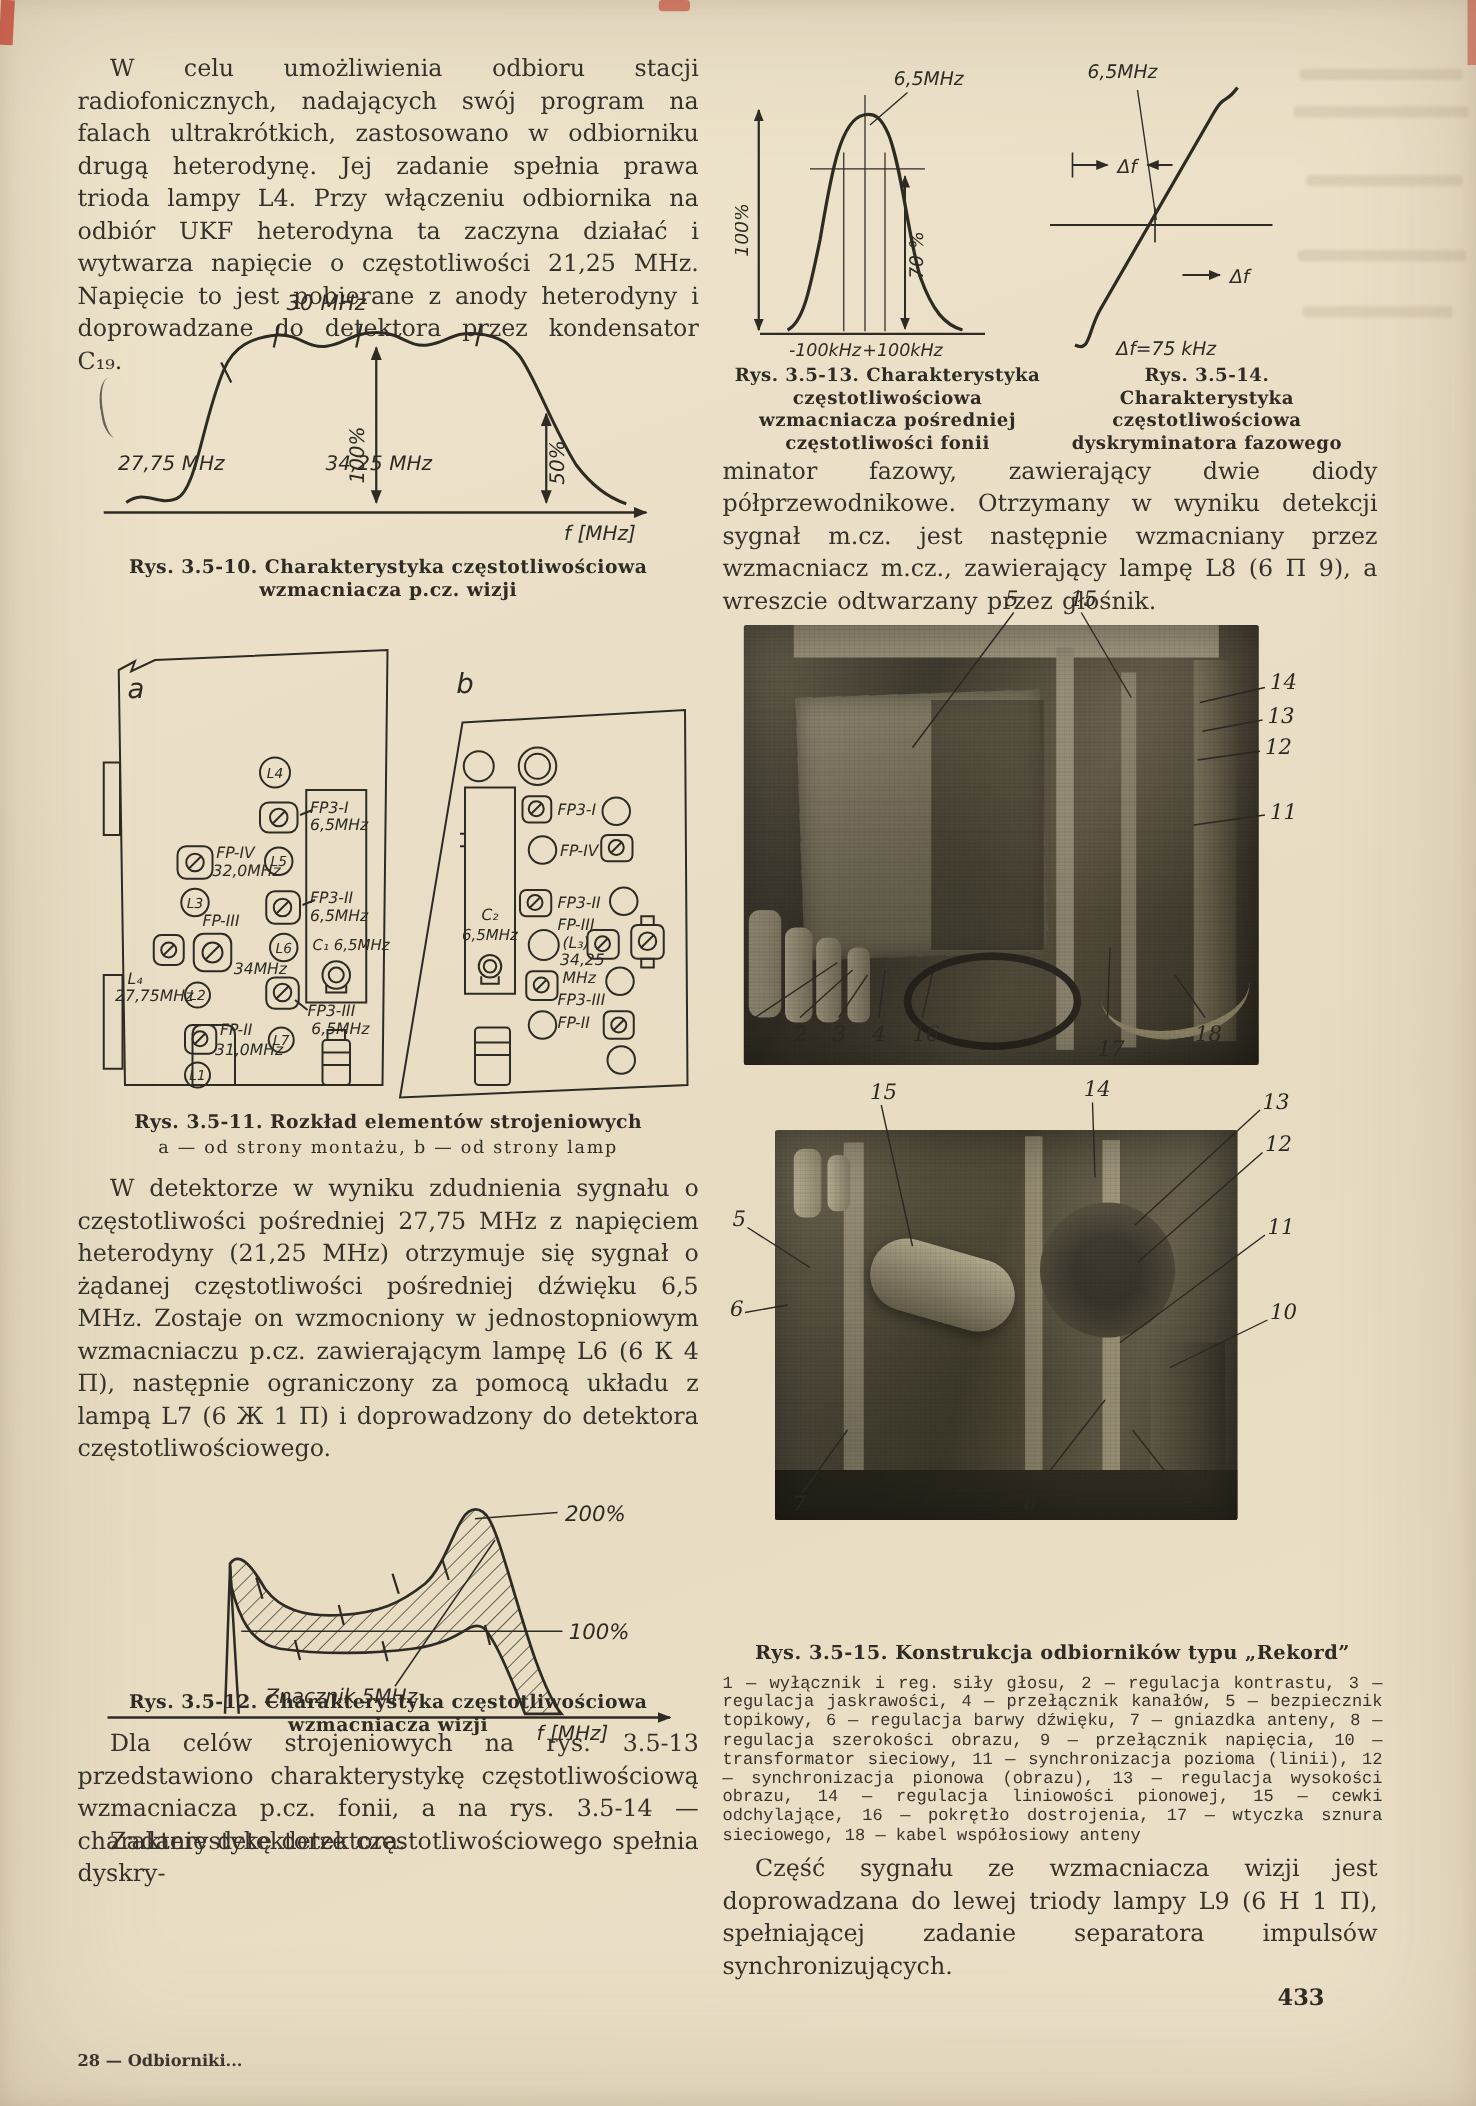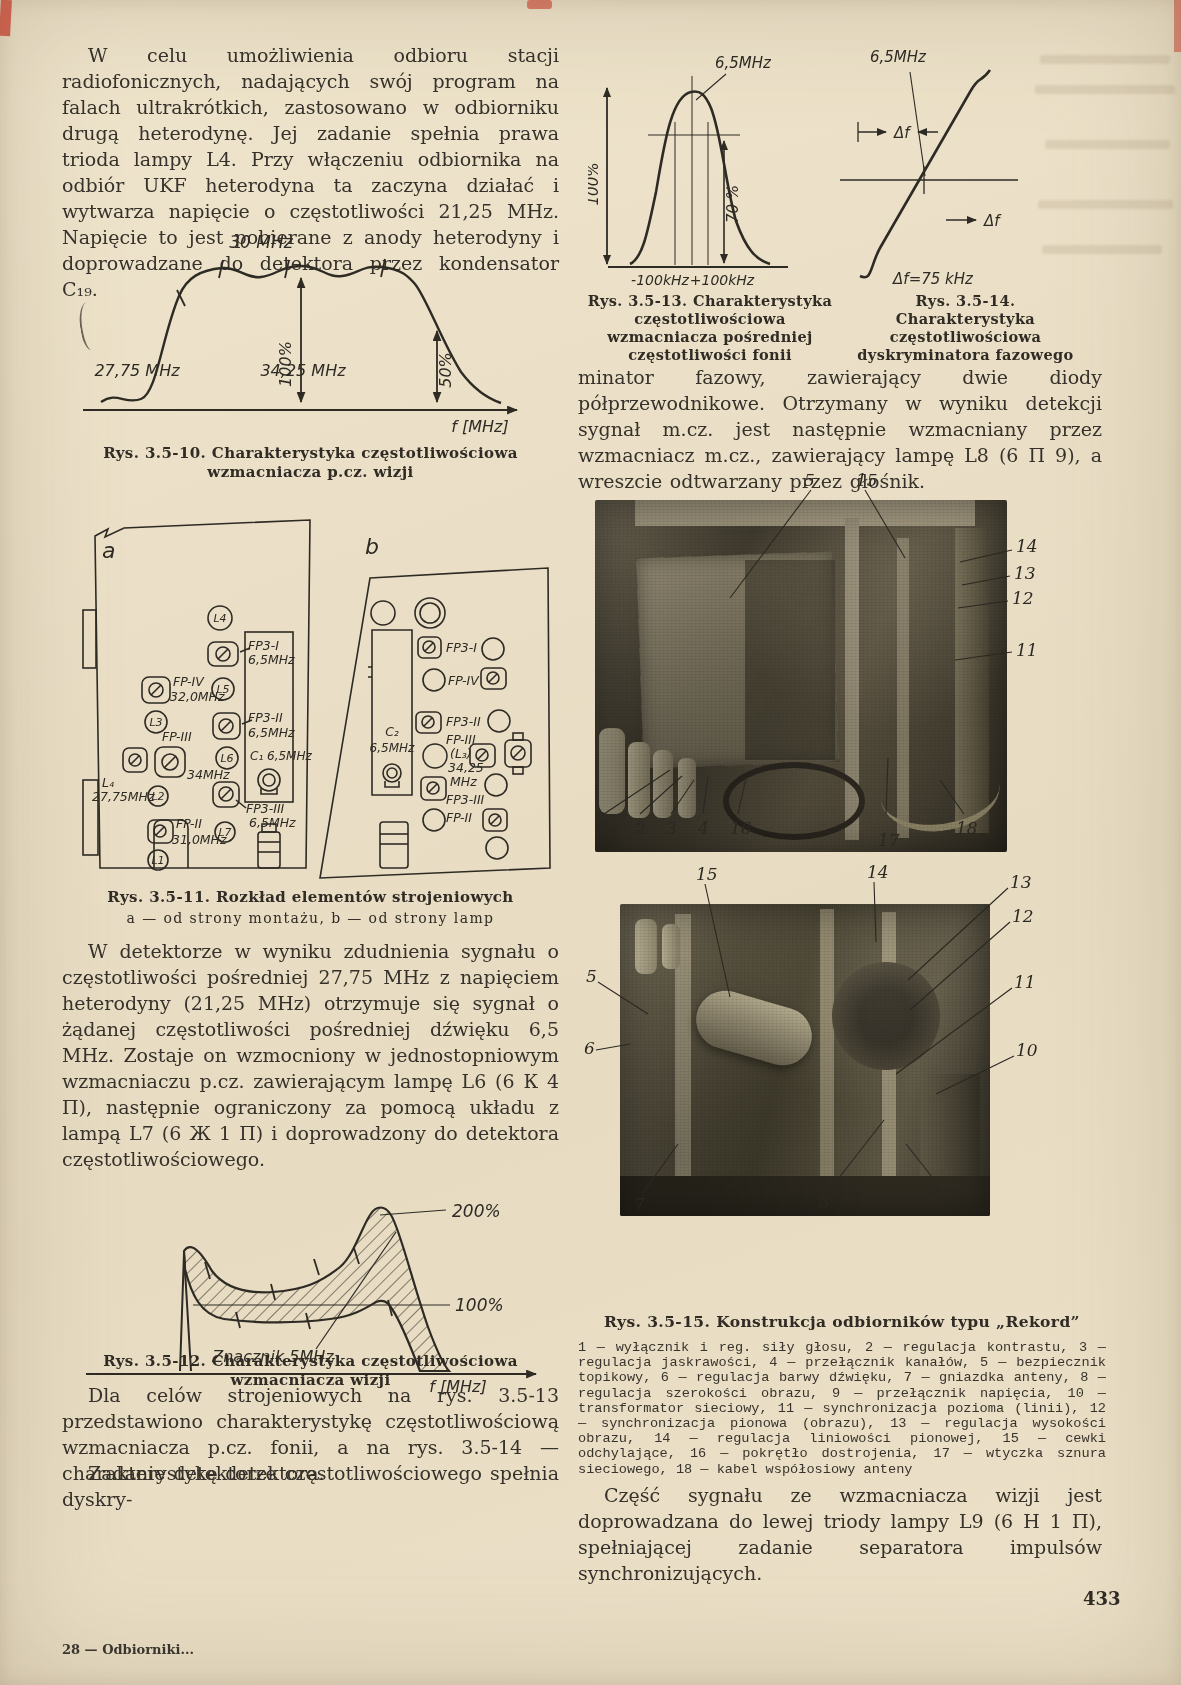--- a/index.html
+++ b/index.html
@@ -388,14 +388,14 @@
     <span class="callout" style="left:56px;top:332px;">7</span>
     <span class="callout" style="left:241px;top:330px;">8</span>
     <span class="callout" style="left:351px;top:320px;">9</span>
   </div>
 
   <div class="abs cap" style="left:578px;top:1312px;width:528px;font-size:15.5px;">Rys. 3.5-15. Konstrukcja odbiorników typu „Rekord”</div>
   <div class="abs legend" style="left:578px;top:1340px;width:528px;">1 — wyłącznik i reg. siły głosu, 2 — regulacja kontrastu, 3 — regulacja jaskrawości, 4 — przełącznik kanałów, 5 — bezpiecznik topikowy, 6 — regulacja barwy dźwięku, 7 — gniazdka anteny, 8 — regulacja szerokości obrazu, 9 — przełącznik napięcia, 10 — transformator sieciowy, 11 — synchronizacja pozioma (linii), 12 — synchronizacja pionowa (obrazu), 13 — regulacja wysokości obrazu, 14 — regulacja liniowości pionowej, 15 — cewki odchylające, 16 — pokrętło dostrojenia, 17 — wtyczka sznura sieciowego, 18 — kabel współosiowy anteny</div>
 
   <div class="abs para indent" style="left:578px;top:1482px;width:524px;">Część sygnału ze wzmacniacza wizji jest doprowadzana do lewej triody lampy L9 (6 H 1 П), spełniającej zadanie separatora impulsów synchronizujących.</div>
 
-  <div class="abs pagenum" style="left:1083px;top:1588px;">433</div>
+  <div class="abs pagenum" style="left:1022px;top:1588px;">433</div>
 </div>
 
 </body></html>

